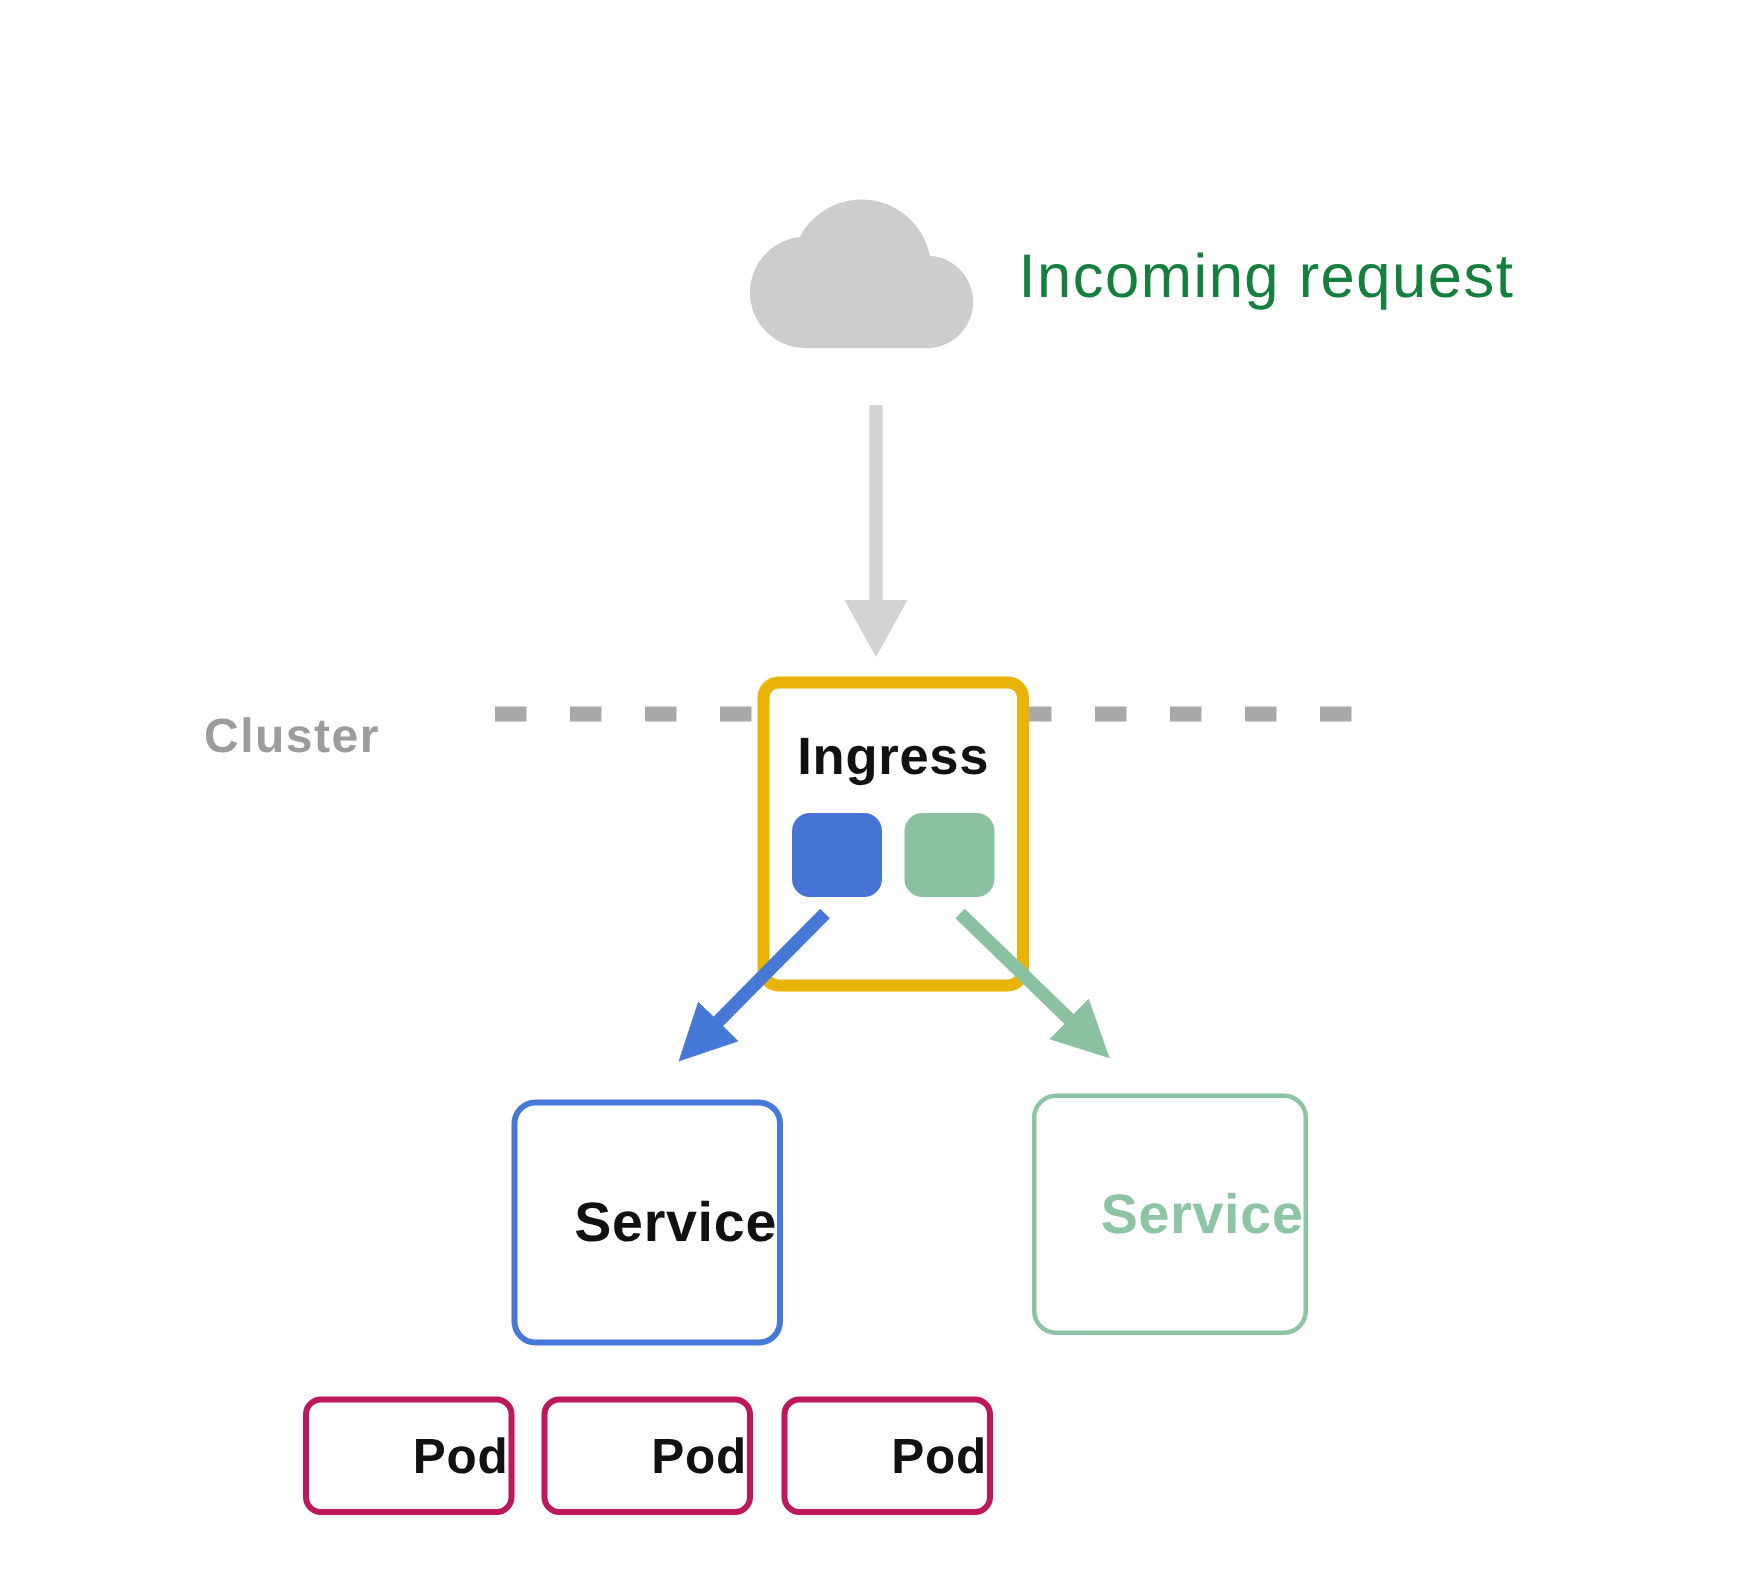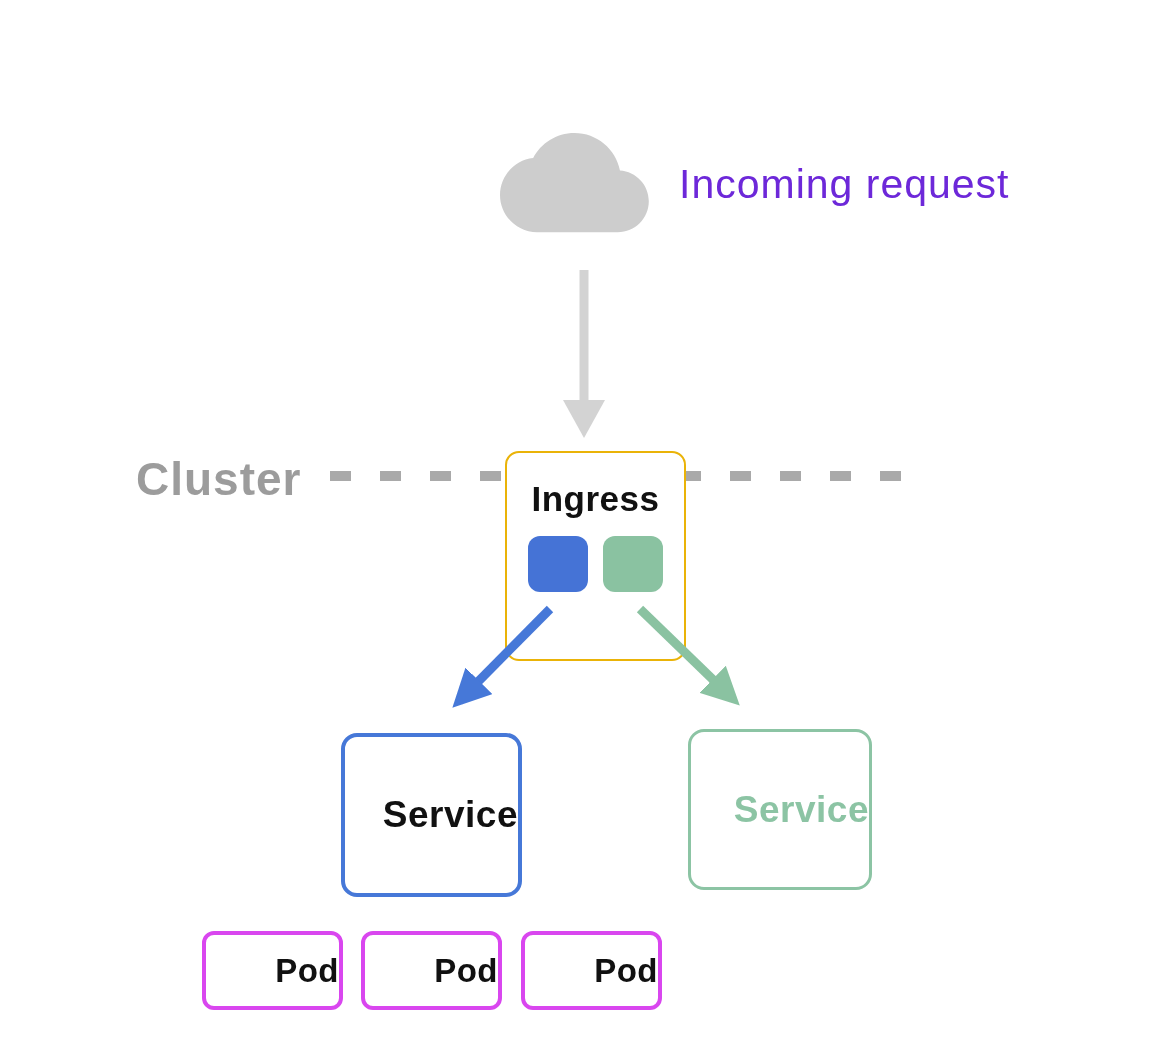--- a/index.html
+++ b/index.html
@@ -25,47 +25,47 @@
   .caption {
     position: absolute;
     white-space: nowrap;
   }
   .incoming-label {
     left: 679px;
     top: 161px;
     font-size: 41px;
     font-weight: 400;
     letter-spacing: 1px;
-    color: #6d28d9;
+    color: #15803d;
   }
   .cluster-label {
     left: 136px;
-    top: 452px;
-    font-size: 46px;
+    top: 472px;
+    font-size: 32px;
     font-weight: 700;
     letter-spacing: 1px;
     color: #9c9c9c;
   }
   .node {
     position: absolute;
     background: #ffffff;
     box-sizing: border-box;
     display: flex;
     align-items: center;
     justify-content: flex-end;
   }
   .node-label {
     font-weight: 700;
     color: #111111;
     letter-spacing: 0.5px;
   }
   .ingress-box {
     left: 505px; top: 451px;
     width: 181px; height: 210px;
-    border: 2px solid #eab308;
+    border: 8px solid #eab308;
     border-radius: 14px;
     flex-direction: column;
     justify-content: flex-start;
   }
   .ingress-box .node-label {
     margin-top: 26px;
     font-size: 35px;
   }
   .endpoint-row {
     display: flex;
@@ -93,21 +93,21 @@
     border-radius: 16px;
   }
   .service-green .node-label {
     font-size: 37px;
     color: #8cc4a4;
   }
   .pod {
     height: 79px;
     width: 141px;
     top: 931px;
-    border: 4px solid #d946ef;
+    border: 4px solid #be185d;
     border-radius: 12px;
     padding-left: 35px;
   }
   .pod .node-label { font-size: 33px; }
   .pod-1 { left: 202px; }
   .pod-2 { left: 361px; }
   .pod-3 { left: 521px; }
 </style>
 </head>
 <body>

